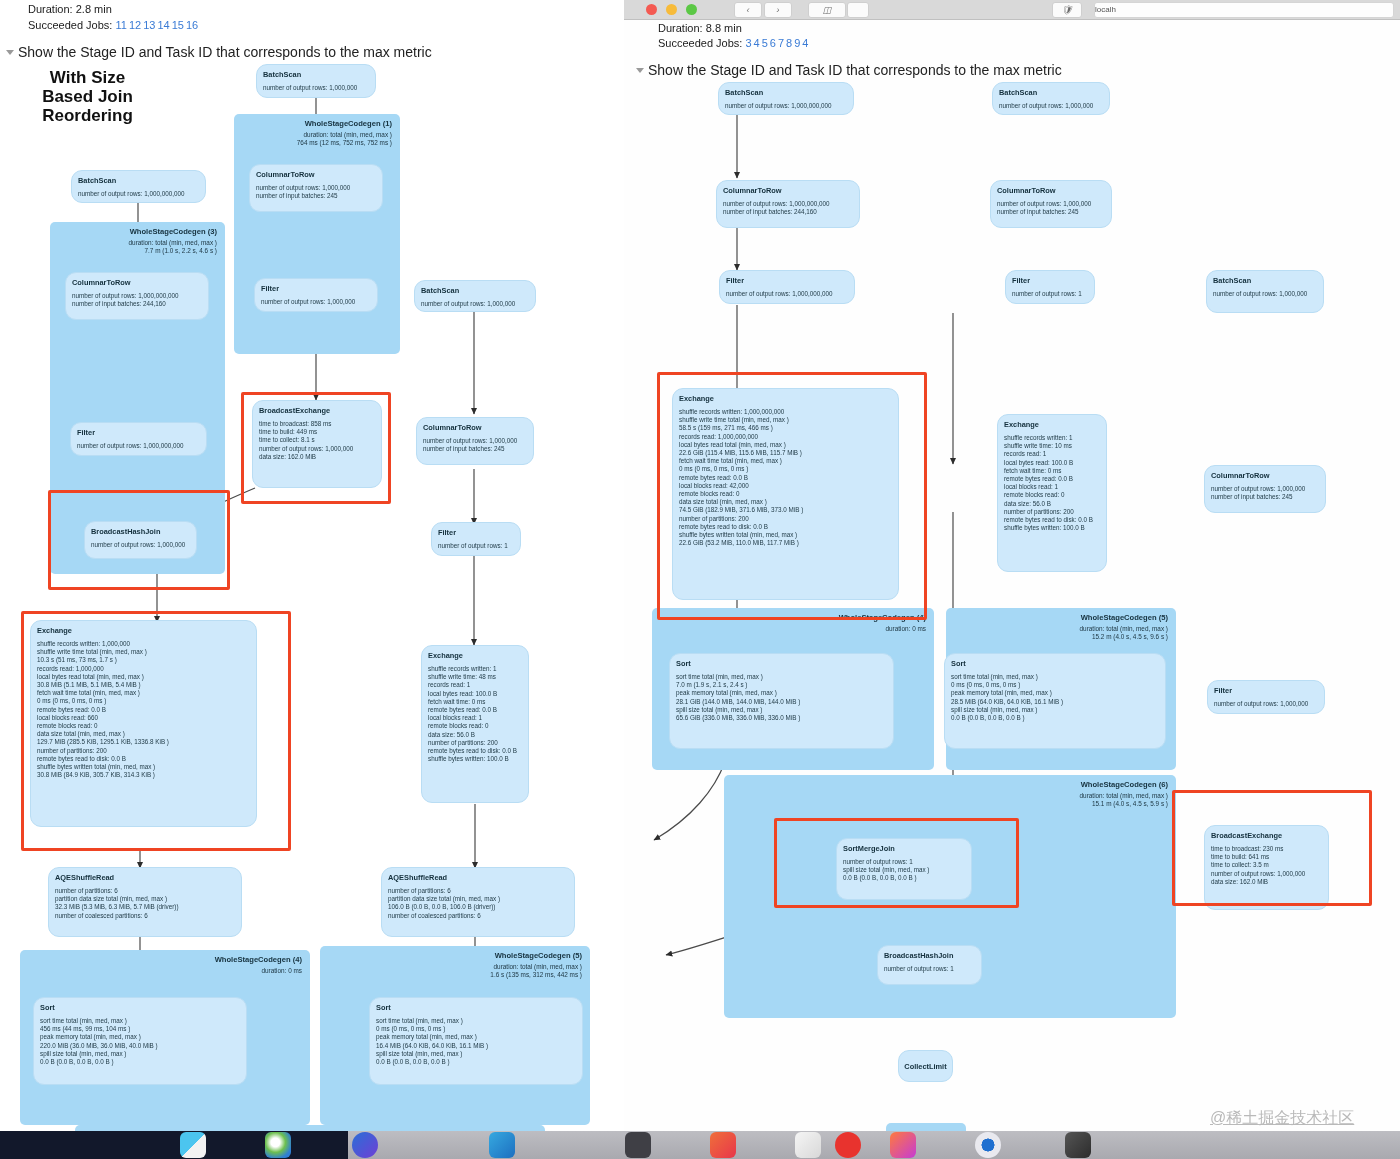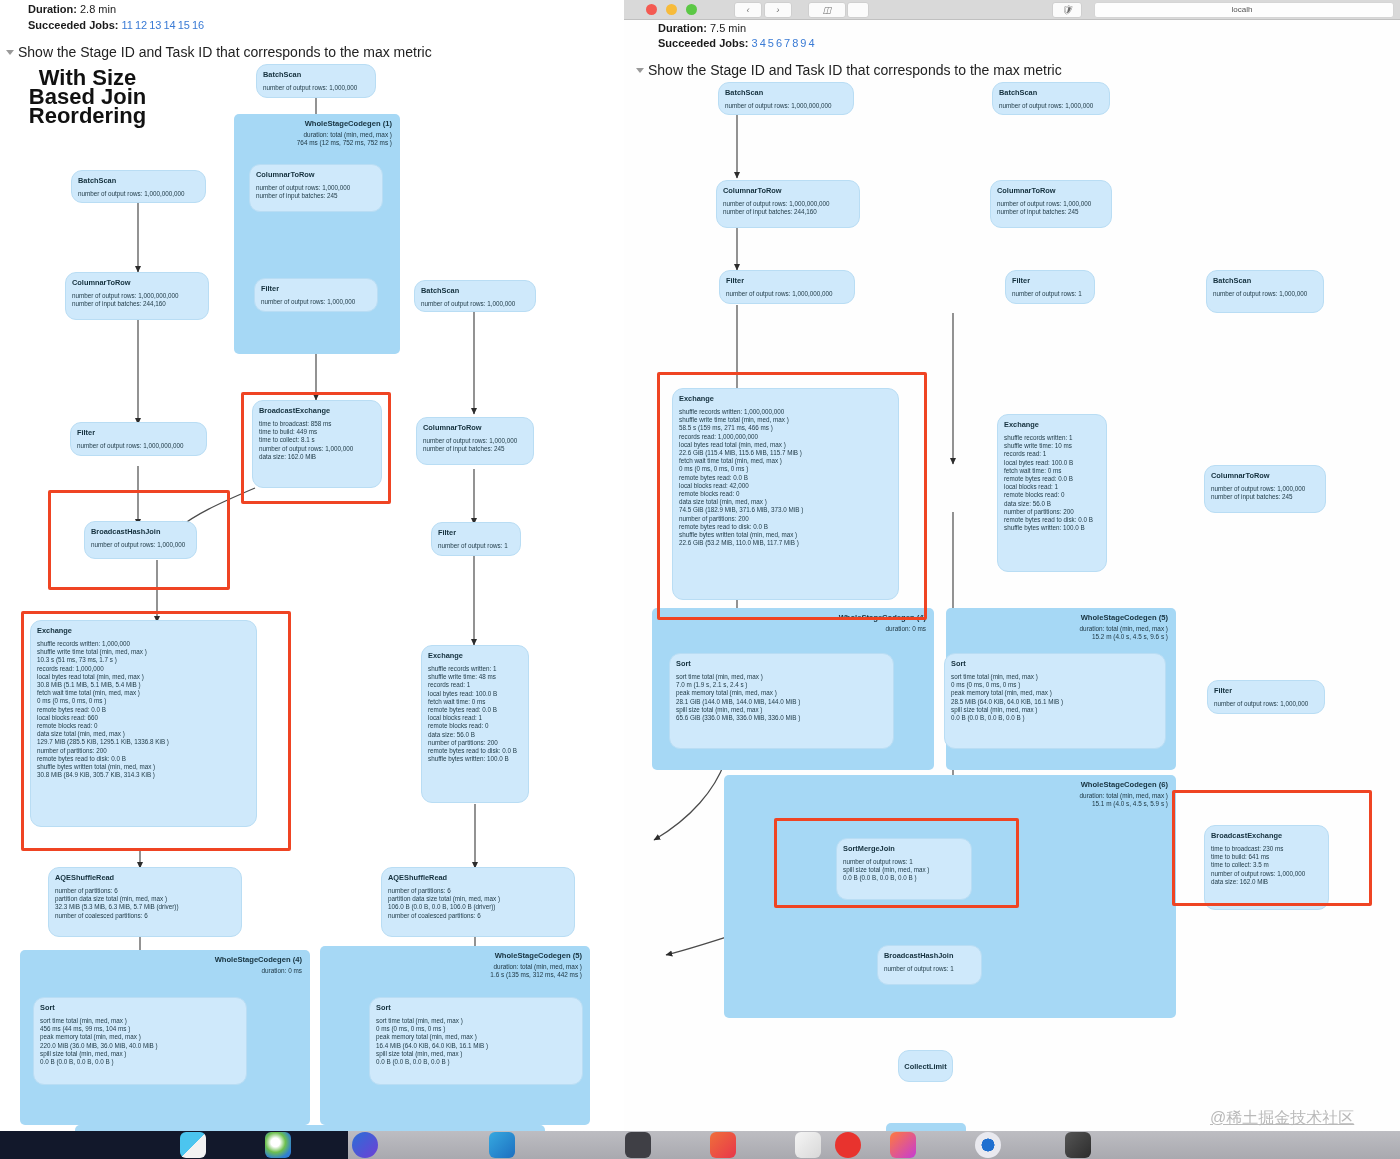--- a/index.html
+++ b/index.html
@@ -23,34 +23,34 @@
   .tl-green { left:62px; background:#5bc845; }
   .chrome-btn { position:absolute; top:2px; height:16px; background:#fbfbfb;
                 border:1px solid #cfcfcf; border-radius:3px; }
   .cb-back { left:110px; width:28px; }
   .cb-fwd  { left:140px; width:28px; }
   .cb-side { left:184px; width:38px; }
   .cb-side2{ left:223px; width:22px; }
   .cb-shield { left:428px; width:30px; }
   .chrome-url { position:absolute; left:470px; top:2px; width:300px; height:16px;
                 background:#fdfdfd; border:1px solid #d5d5d5; border-radius:3px;
-                font-size:8px; color:#555; text-align:center; padding:2px 4px 0 0;
+                font-size:8px; color:#555; text-align:left; padding:2px 4px 0 0;
                 overflow:hidden; white-space:nowrap; }
   .chev { font-size:9px; color:#6a6a6a; line-height:14px; text-align:center; display:block; }
 
   
   .hdr { position:absolute; font-size:11px; color:#1b1b1b; white-space:nowrap; }
-  .hdr b { font-weight:bold;padding-left:20px; }
+  .hdr b { font-weight:normal;padding-left:20px; }
   .joblink { color:#3a7bd5; margin-right:2px;text-align:center; }
   .toggle-row { position:absolute; font-size:14px; color:#222; white-space:nowrap; }
   .tri { display:inline-block; width:0;height:0;
          border-left:4px solid transparent;border-right:4px solid transparent;
          border-top:5px solid #9a9a9a; margin-right:4px; vertical-align:2px; }
 
-  .big-title { position:absolute; font-size:22px; font-weight:bold; color:#111;
+  .big-title { position:absolute; font-size:17px; font-weight:bold; color:#111;
                line-height:19px; text-align:center; white-space:pre-line; }
 
   
   .cluster { position:absolute; background:#a6d8f5; border-radius:5px; }
   .cluster-title { position:absolute; right:8px; top:5px; font-size:7.6px;
                    font-weight:bold; color:#16323f; white-space:nowrap; }
   .cluster-sub { position:absolute; right:8px; top:17px; font-size:6.4px;
                  color:#1b3440; text-align:right; line-height:8px; white-space:pre-line; }
 
   .node { position:absolute; background:#cfe9fb; border:1px solid #b9ddf4;
@@ -131,20 +131,25 @@
 
       <path d="M140,1085 L140,1125"></path>
       <path d="M475,1085 L475,1125"></path>
     </g>
   </svg>
 
   <div class="cluster" style="left:234px; top:114px; width:166px; height:240px;">
     <div class="cluster-title">WholeStageCodegen (1)</div>
     <div class="cluster-sub">duration: total (min, med, max )
 764 ms (12 ms, 752 ms, 752 ms )</div>
+  </div>
+  <div class="cluster" style="left:50px; top:222px; width:175px; height:352px;">
+    <div class="cluster-title">WholeStageCodegen (3)</div>
+    <div class="cluster-sub">duration: total (min, med, max )
+7.7 m (1.0 s, 2.2 s, 4.6 s )</div>
   </div>
   <div class="cluster" style="left:20px; top:950px; width:290px; height:175px;">
     <div class="cluster-title">WholeStageCodegen (4)</div>
     <div class="cluster-sub">duration: 0 ms</div>
   </div>
   <div class="cluster" style="left:320px; top:946px; width:270px; height:179px;">
     <div class="cluster-title">WholeStageCodegen (5)</div>
     <div class="cluster-sub">duration: total (min, med, max )
 1.6 s (135 ms, 312 ms, 442 ms )</div>
   </div>
@@ -299,21 +304,21 @@
       </span>
     <span class="chrome-btn cb-side2"></span>
     <span class="chrome-btn cb-shield">
         <i class="chev">🛡</i>
       </span>
     <span class="chrome-url">localh</span>
   </div>
 
   <div class="hdr" style="left:14px; top:22px;">
     <b>Duration:</b>
-    <span>7.5 min</span>
+    <span>8.8 min</span>
   </div>
 
   <div class="hdr" style="left:14px; top:37px;">
     <b>Succeeded Jobs:</b>
     <span id="right-jobs"><span class="joblink">3</span><span class="joblink">4</span><span class="joblink">5</span><span class="joblink">6</span><span class="joblink">7</span><span class="joblink">8</span><span class="joblink">9</span><span class="joblink">4</span></span>
   </div>
 
   <div class="toggle-row" style="left:12px; top:62px;">
     <span class="tri"></span><span>Show the Stage ID and Task ID that corresponds to the max metric</span>
   </div>

